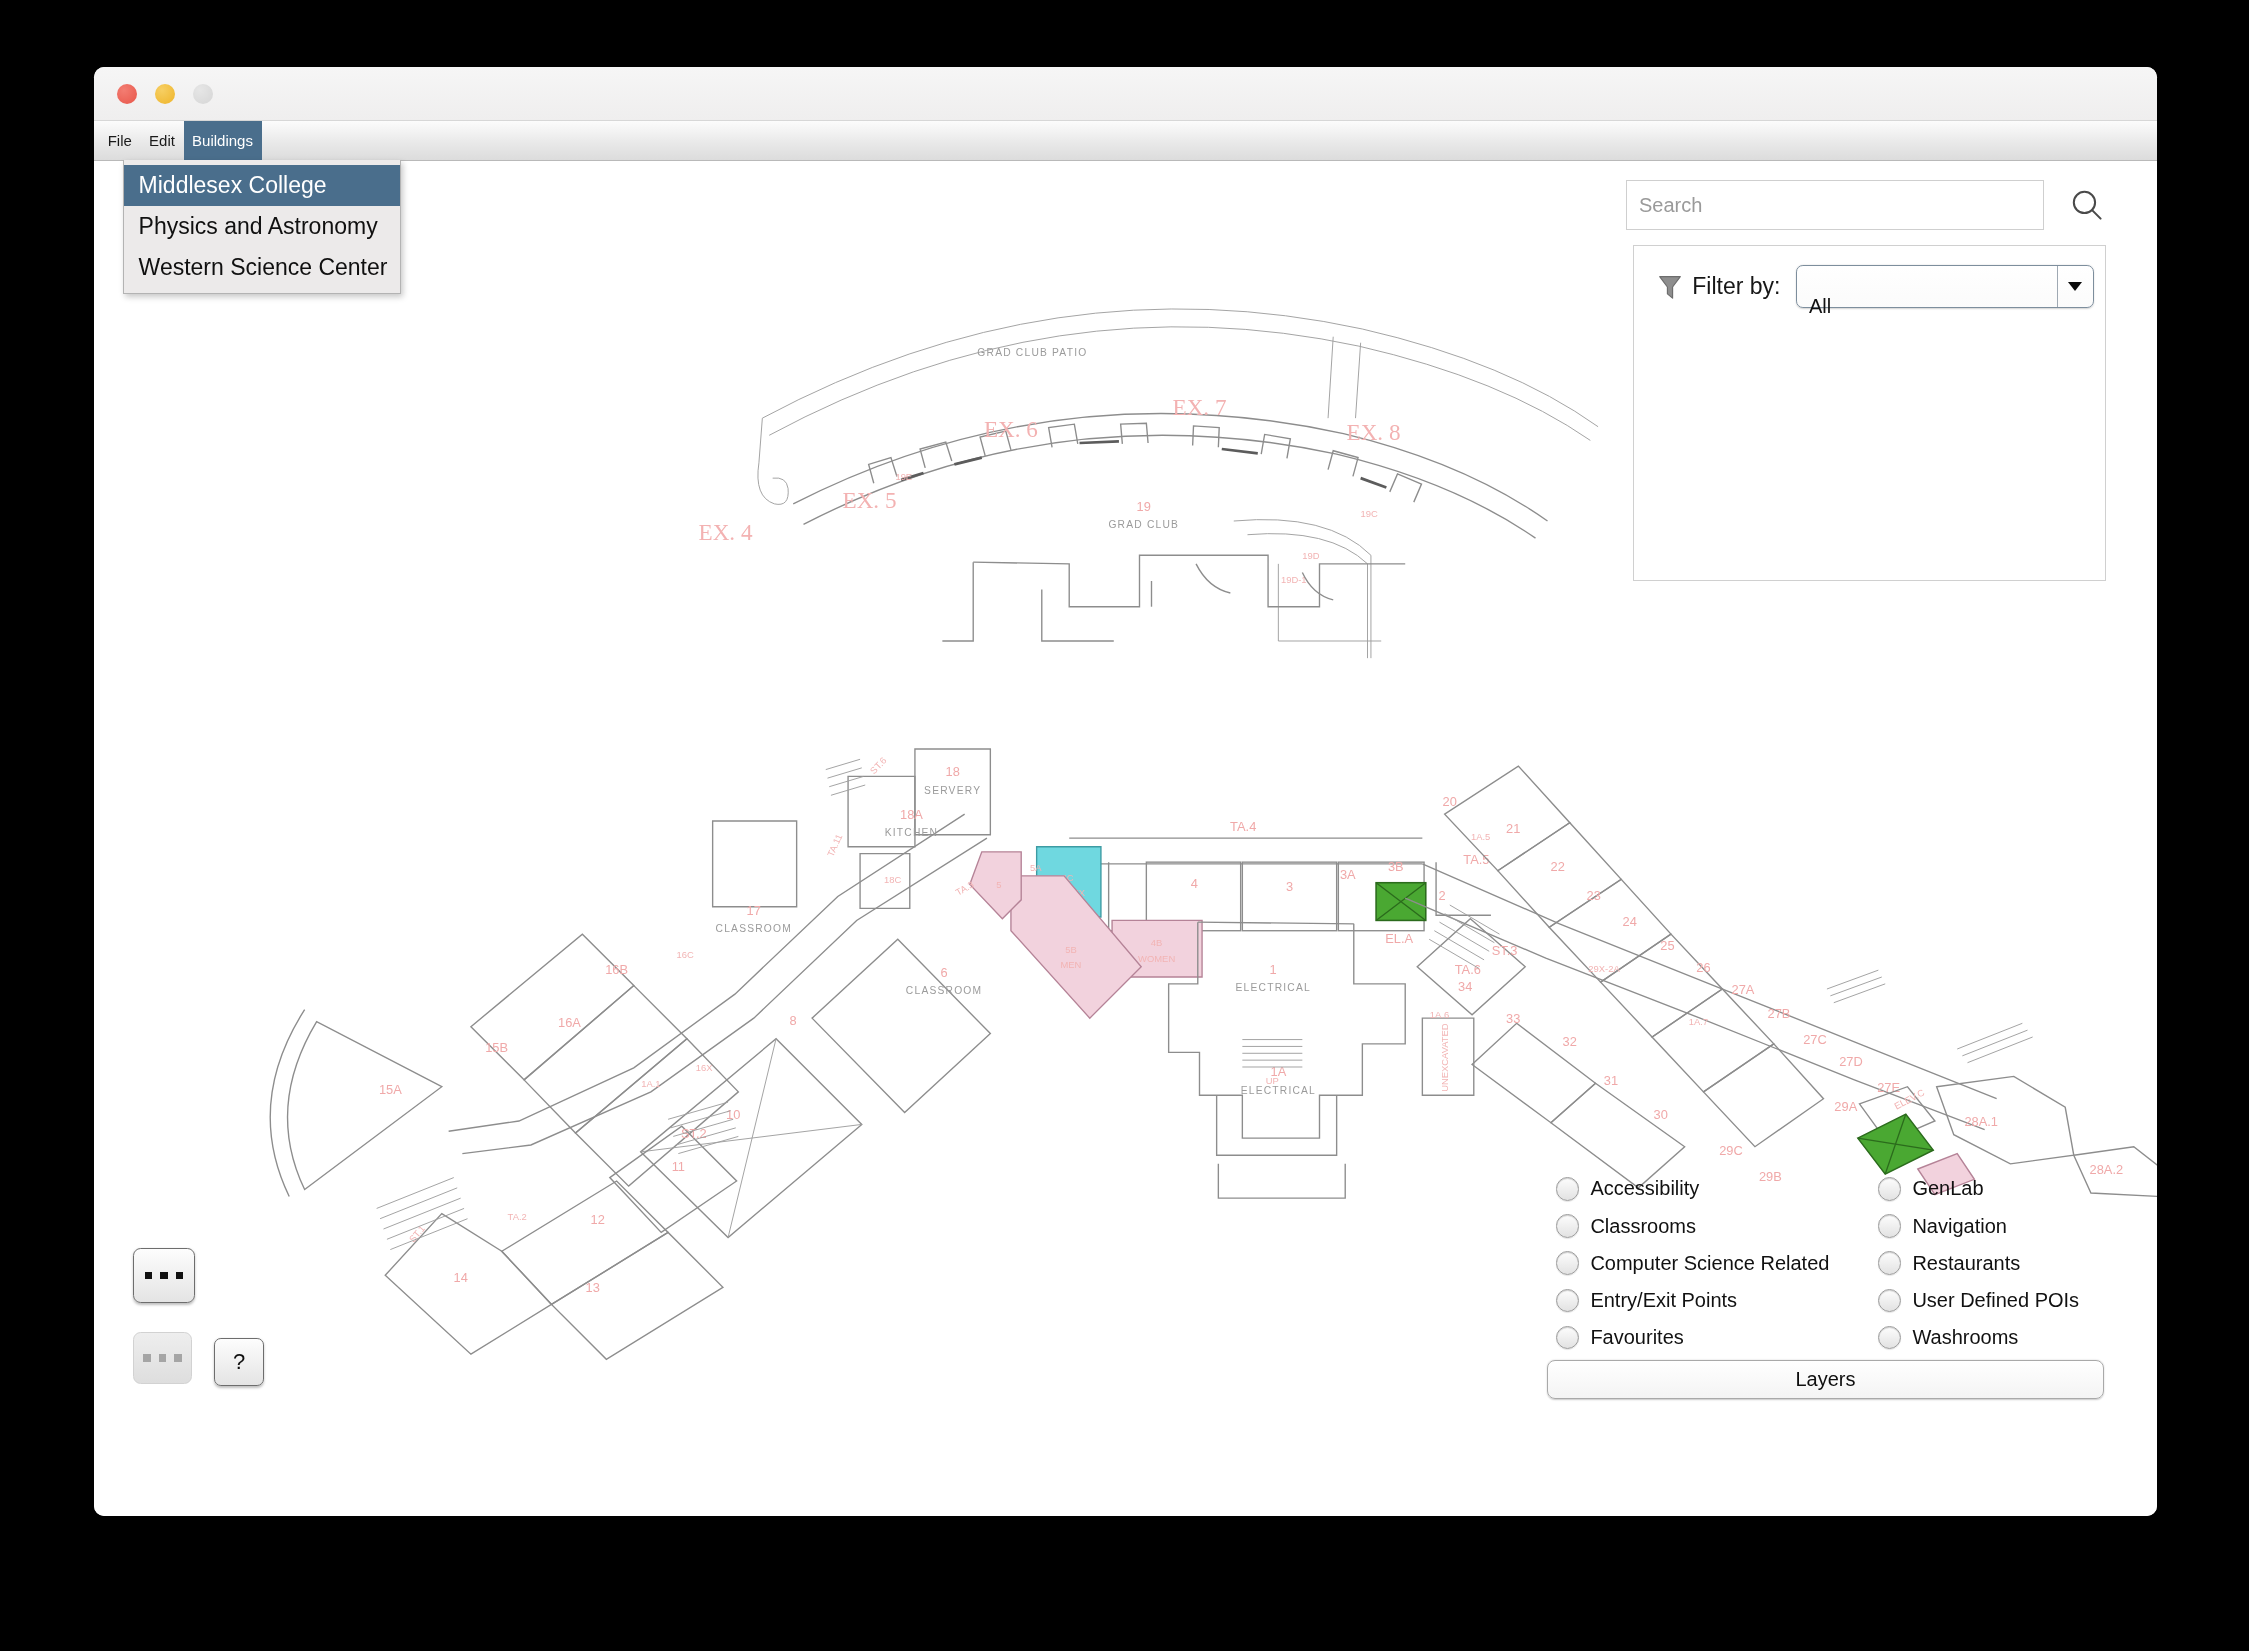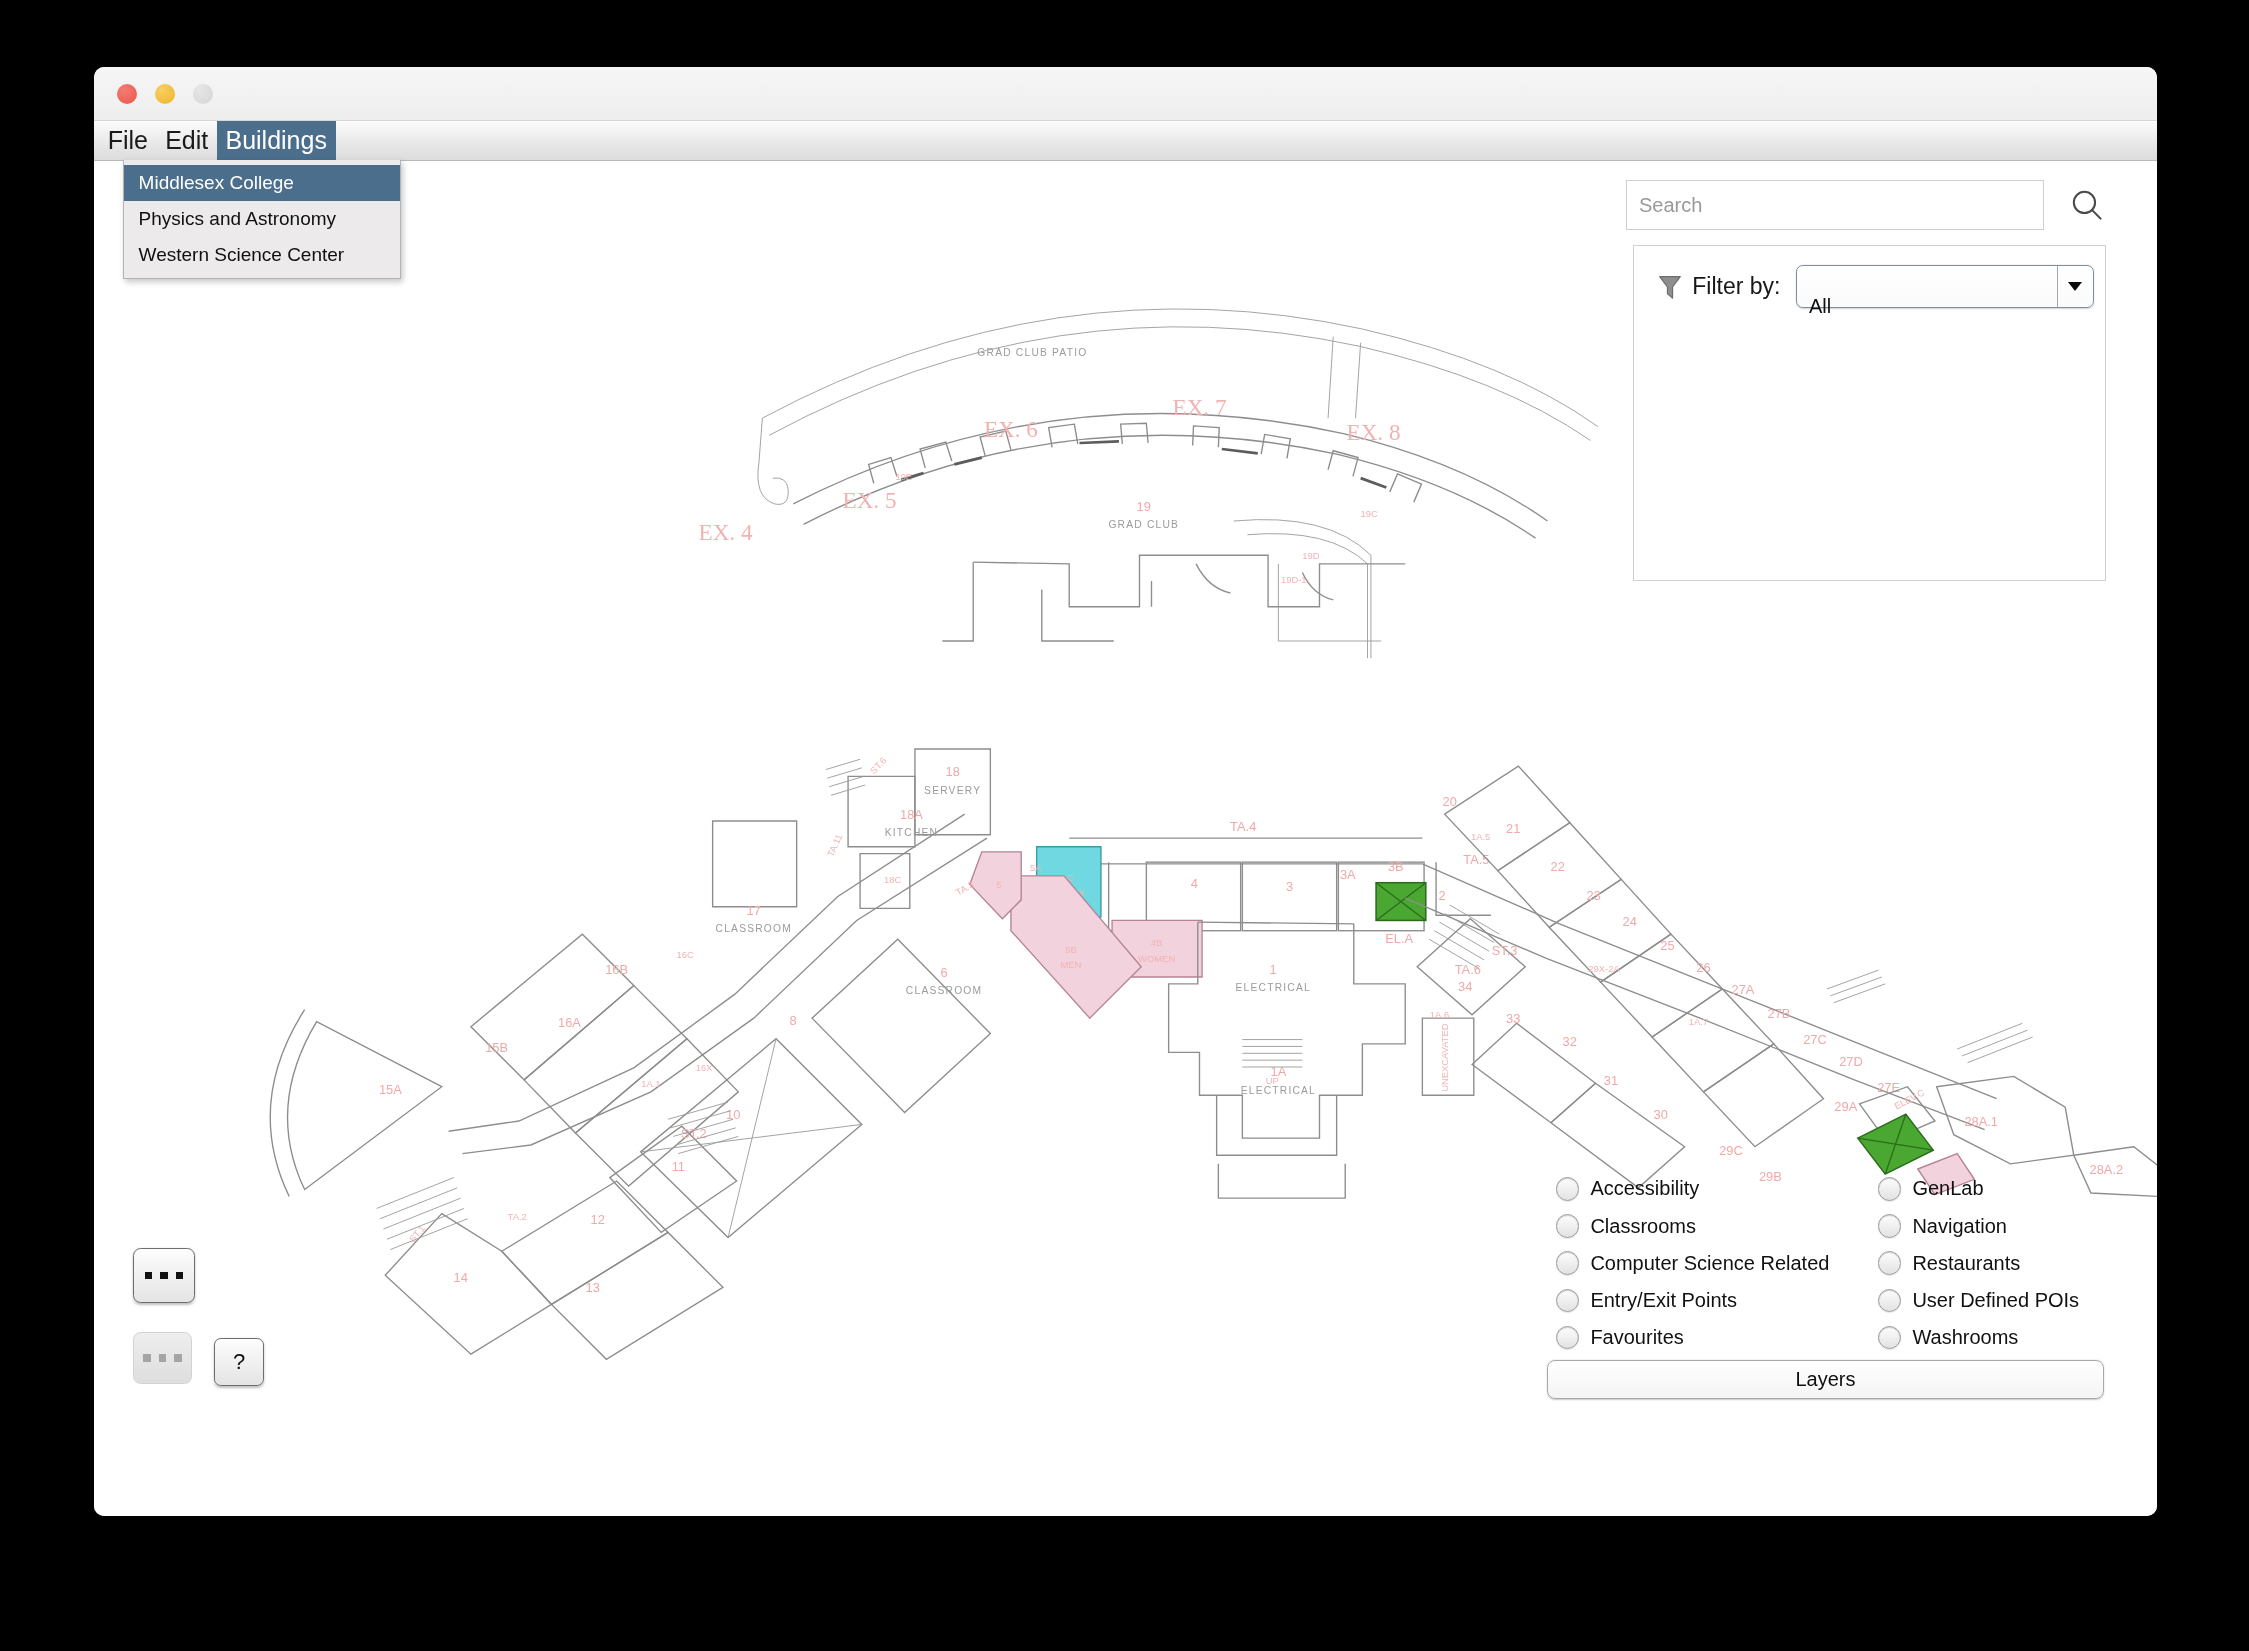--- a/index.html
+++ b/index.html
@@ -40,21 +40,21 @@
     height: 39px;
     background: linear-gradient(to bottom, #fcfcfc 0%, #e9e9e9 55%, #dcdcdc 100%);
     border-bottom: 0.9px solid #b9b9b9;
     display: flex; align-items: stretch;
     padding-left: 5.1px;
     z-index: 40;
   }
   .menu-item {
     display: flex; align-items: center;
     padding: 0 8.6px;
-    font-size: 25px;
+    font-size: 15px;
     color: #1a1a1a;
     cursor: default;
     white-space: nowrap;
   }
   .menu-item.active {
     background: #4a6e8c;
     color: #ffffff;
   }
 
   
@@ -64,21 +64,21 @@
     width: 276px;
     background: #eceaea;
     border: 0.9px solid #b3b3b3;
     border-top: none;
     box-shadow: 1.7px 2.6px 6px rgba(0,0,0,0.22);
     z-index: 60;
     padding-top: 5.1px;
     padding-bottom: 5.1px;
   }
   .dd-item {
-    font-size: 19px;
+    font-size: 23px;
     padding: 6.9px 0 6.9px 14.6px;
     color: #101010;
     white-space: nowrap;
     cursor: default;
   }
   .dd-item.selected {
     background: #4a6e8c;
     color: #ffffff;
   }
 

